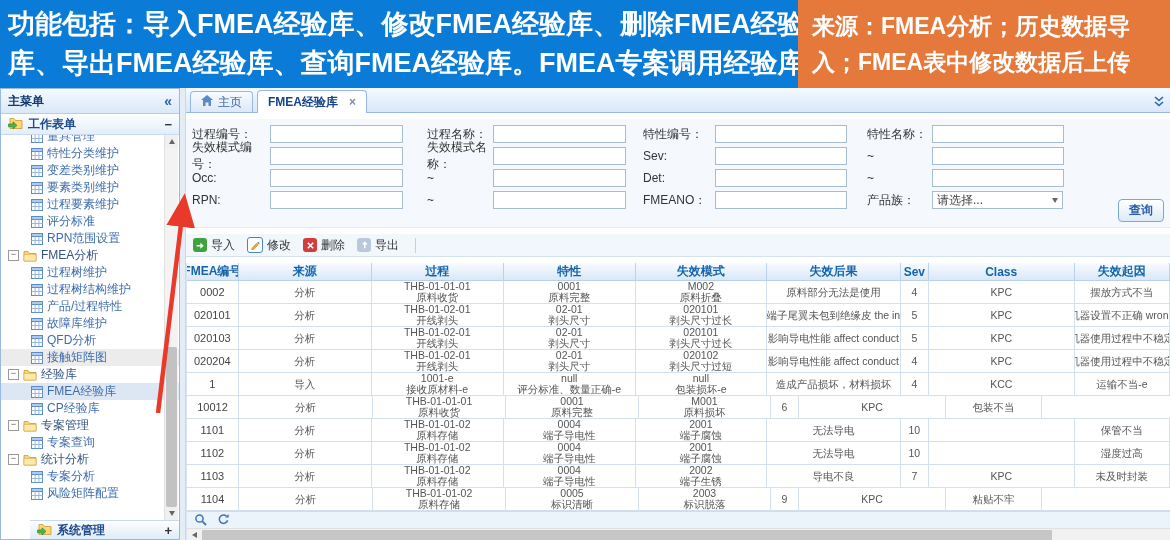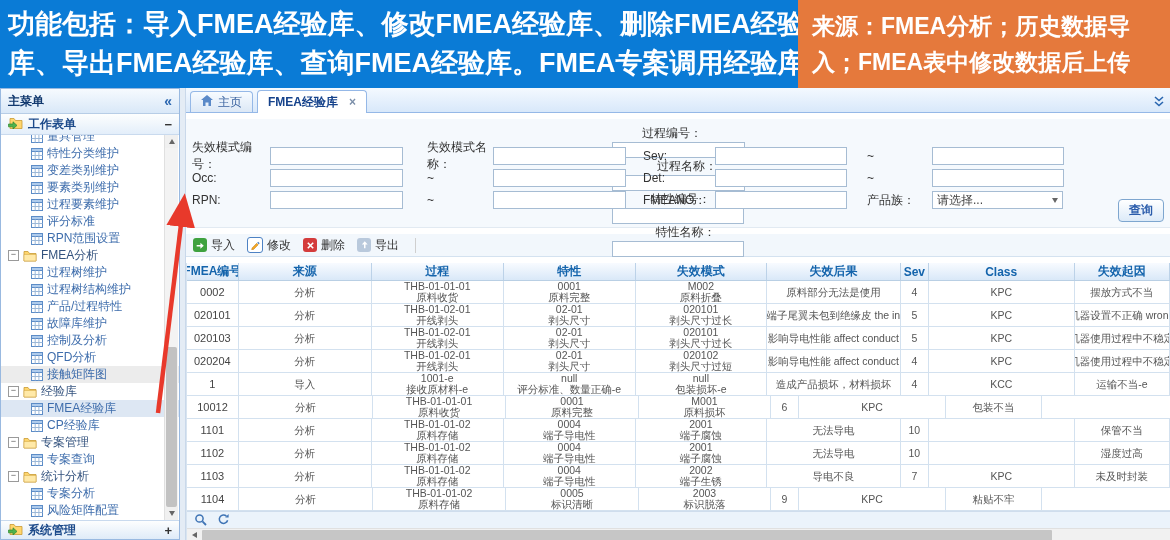--- a/index.html
+++ b/index.html
@@ -32,38 +32,38 @@
   .expando{width:9px;height:9px;border:1px solid #9a9a9a;background:#fff;font-size:9px;line-height:7px;
            text-align:center;color:#555;box-sizing:content-box;}
   .tlabel{overflow:hidden;}
   .sb-scroll{position:absolute;right:1px;top:0;bottom:0;width:13px;background:#f3f3f3;border-left:1px solid #e0e0e0;}
   .sb-scroll .btn{position:absolute;left:0;width:13px;height:13px;background:#f0f0f0;display:flex;align-items:center;justify-content:center;}
   .sb-thumb{position:absolute;left:1px;width:11px;top:212px;height:160px;background:#c2c2c2;border-radius:2px;}
   .tri-up{width:0;height:0;border-left:3.5px solid transparent;border-right:3.5px solid transparent;border-bottom:5px solid #666;}
   .tri-down{width:0;height:0;border-left:3.5px solid transparent;border-right:3.5px solid transparent;border-top:5px solid #666;}
   .tri-left{width:0;height:0;border-top:3.5px solid transparent;border-bottom:3.5px solid transparent;border-right:5px solid #666;}
   .sb-bottom{height:18px;background:linear-gradient(#fdfefe,#dfebf8);border-top:1px solid #c9daee;
-             display:flex;align-items:center;gap:5px;padding:0 7px;font-size:12px;font-weight:bold;color:#1c4a8a;}
+             display:flex;align-items:center;gap:5px;padding:0 7px;font-size:12px;font-weight:bold;color:#1c4a8a;margin-left:29px;}
   .sb-bottom .plus{margin-left:auto;color:#333;font-size:13px;cursor:pointer;}
   
   .splitter{width:5px;background:#e4ecf5;border-right:1px solid #c9d8ea;}
   
   .main{flex:1;display:flex;flex-direction:column;min-width:0;gap:6px;}
   .tab-bar{height:24px;background:linear-gradient(#f4f9ff,#d8e8fa);border-bottom:1px solid #95b8e7;
            display:flex;align-items:flex-end;position:relative;}
   .tab{height:21px;display:flex;align-items:center;gap:5px;padding:0 10px;margin-left:4px;
        border:1px solid #95b8e7;border-bottom:none;border-radius:4px 4px 0 0;font-size:12px;
        background:linear-gradient(#f7fbff,#dce8f6);color:#3b64a0;cursor:pointer;box-sizing:border-box;}
   .tab.active{background:#fff;font-weight:bold;color:#15428b;position:relative;z-index:2;margin-bottom:-1px;height:23px;}
   .tab .close{color:#7b8fa9;font-size:12px;margin-left:6px;cursor:pointer;}
   .tab-chevrons{position:absolute;right:5px;top:5px;cursor:pointer;}
   
   .form-panel{height:108px;background:#f5f9fd;position:relative;border-bottom:1px solid #e2eaf2;}
   .frow{display:flex;align-items:center;height:18px;margin-top:4px;}
-  .frow:first-child{margin-top:6px;flex-direction:column;}
+  .frow:first-child{margin-top:6px;}
   .flabel{font-size:12px;color:#333;box-sizing:border-box;}
   .l1{width:84px;padding-left:6px;}
   .l2{width:90px;padding-left:24px;}
   .l3{width:89px;padding-left:17px;}
   .l4{width:85px;padding-left:20px;}
   .finput{width:133px;height:18px;border:1px solid #a6bcd3;background:#fff;box-sizing:border-box;font-size:12px;padding:0 3px;}
   .finput.w3,.finput.w4{width:132px;}
   .fselect{width:131px;height:18px;border:1px solid #a6bcd3;background:#fff;box-sizing:border-box;
            display:flex;align-items:center;justify-content:space-between;font-size:12px;color:#444;
            padding:0 4px;cursor:pointer;}
@@ -277,32 +277,20 @@
         <div class="tnode">
           <span style="display:flex">
             <svg width="12" height="12" viewBox="0 0 12 12">
               <rect x="0.5" y="0.5" width="11" height="11" fill="#fff" stroke="#5c8cc7"></rect>
               <rect x="0.5" y="0.5" width="11" height="3" fill="#aecbec" stroke="#5c8cc7"></rect>
               <line x1="4.2" y1="3.5" x2="4.2" y2="11.5" stroke="#9cb8d8"></line>
               <line x1="7.9" y1="3.5" x2="7.9" y2="11.5" stroke="#9cb8d8"></line>
               <line x1="0.5" y1="7.5" x2="11.5" y2="7.5" stroke="#9cb8d8"></line>
             </svg>
           </span>
-          <span class="tlabel">控制及分析</span>
-        </div>
-        <div class="tnode">
-          <span style="display:flex">
-            <svg width="12" height="12" viewBox="0 0 12 12">
-              <rect x="0.5" y="0.5" width="11" height="11" fill="#fff" stroke="#5c8cc7"></rect>
-              <rect x="0.5" y="0.5" width="11" height="3" fill="#aecbec" stroke="#5c8cc7"></rect>
-              <line x1="4.2" y1="3.5" x2="4.2" y2="11.5" stroke="#9cb8d8"></line>
-              <line x1="7.9" y1="3.5" x2="7.9" y2="11.5" stroke="#9cb8d8"></line>
-              <line x1="0.5" y1="7.5" x2="11.5" y2="7.5" stroke="#9cb8d8"></line>
-            </svg>
-          </span>
           <span class="tlabel">QFD分析</span>
         </div>
         <div class="tnode thover">
           <span style="display:flex">
             <svg width="12" height="12" viewBox="0 0 12 12">
               <rect x="0.5" y="0.5" width="11" height="11" fill="#fff" stroke="#5c8cc7"></rect>
               <rect x="0.5" y="0.5" width="11" height="3" fill="#aecbec" stroke="#5c8cc7"></rect>
               <line x1="4.2" y1="3.5" x2="4.2" y2="11.5" stroke="#9cb8d8"></line>
               <line x1="7.9" y1="3.5" x2="7.9" y2="11.5" stroke="#9cb8d8"></line>
               <line x1="0.5" y1="7.5" x2="11.5" y2="7.5" stroke="#9cb8d8"></line>

